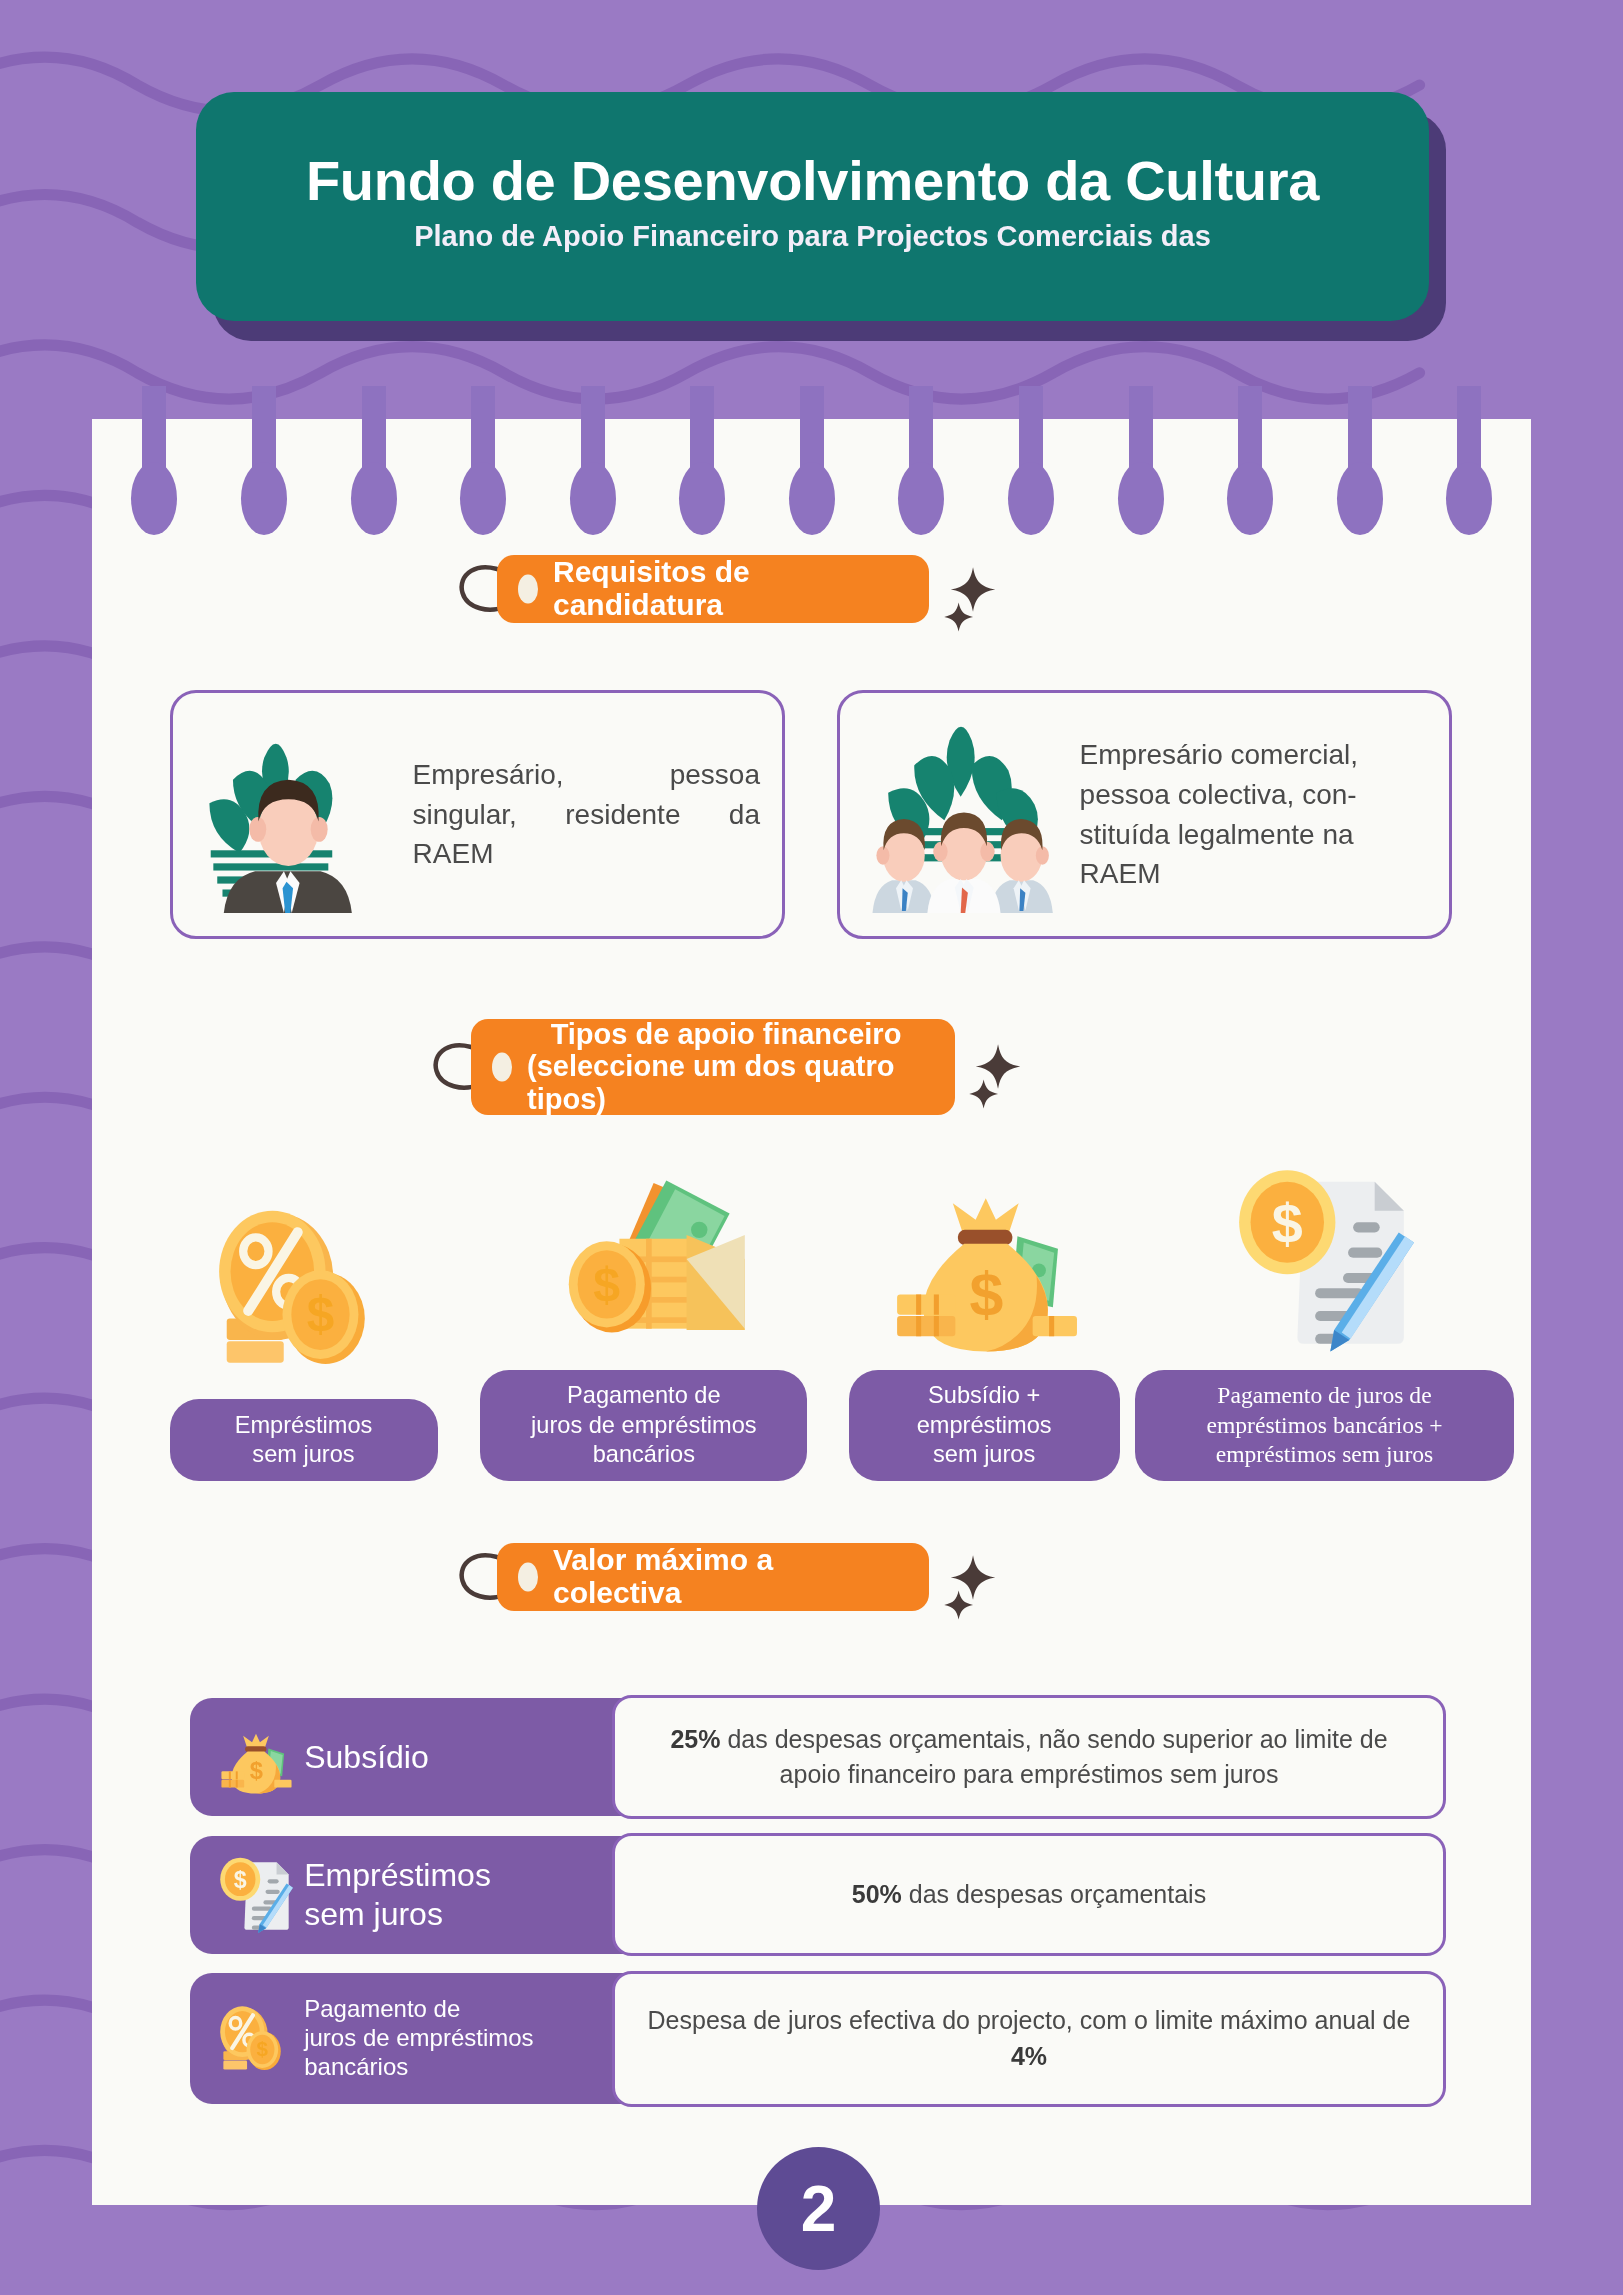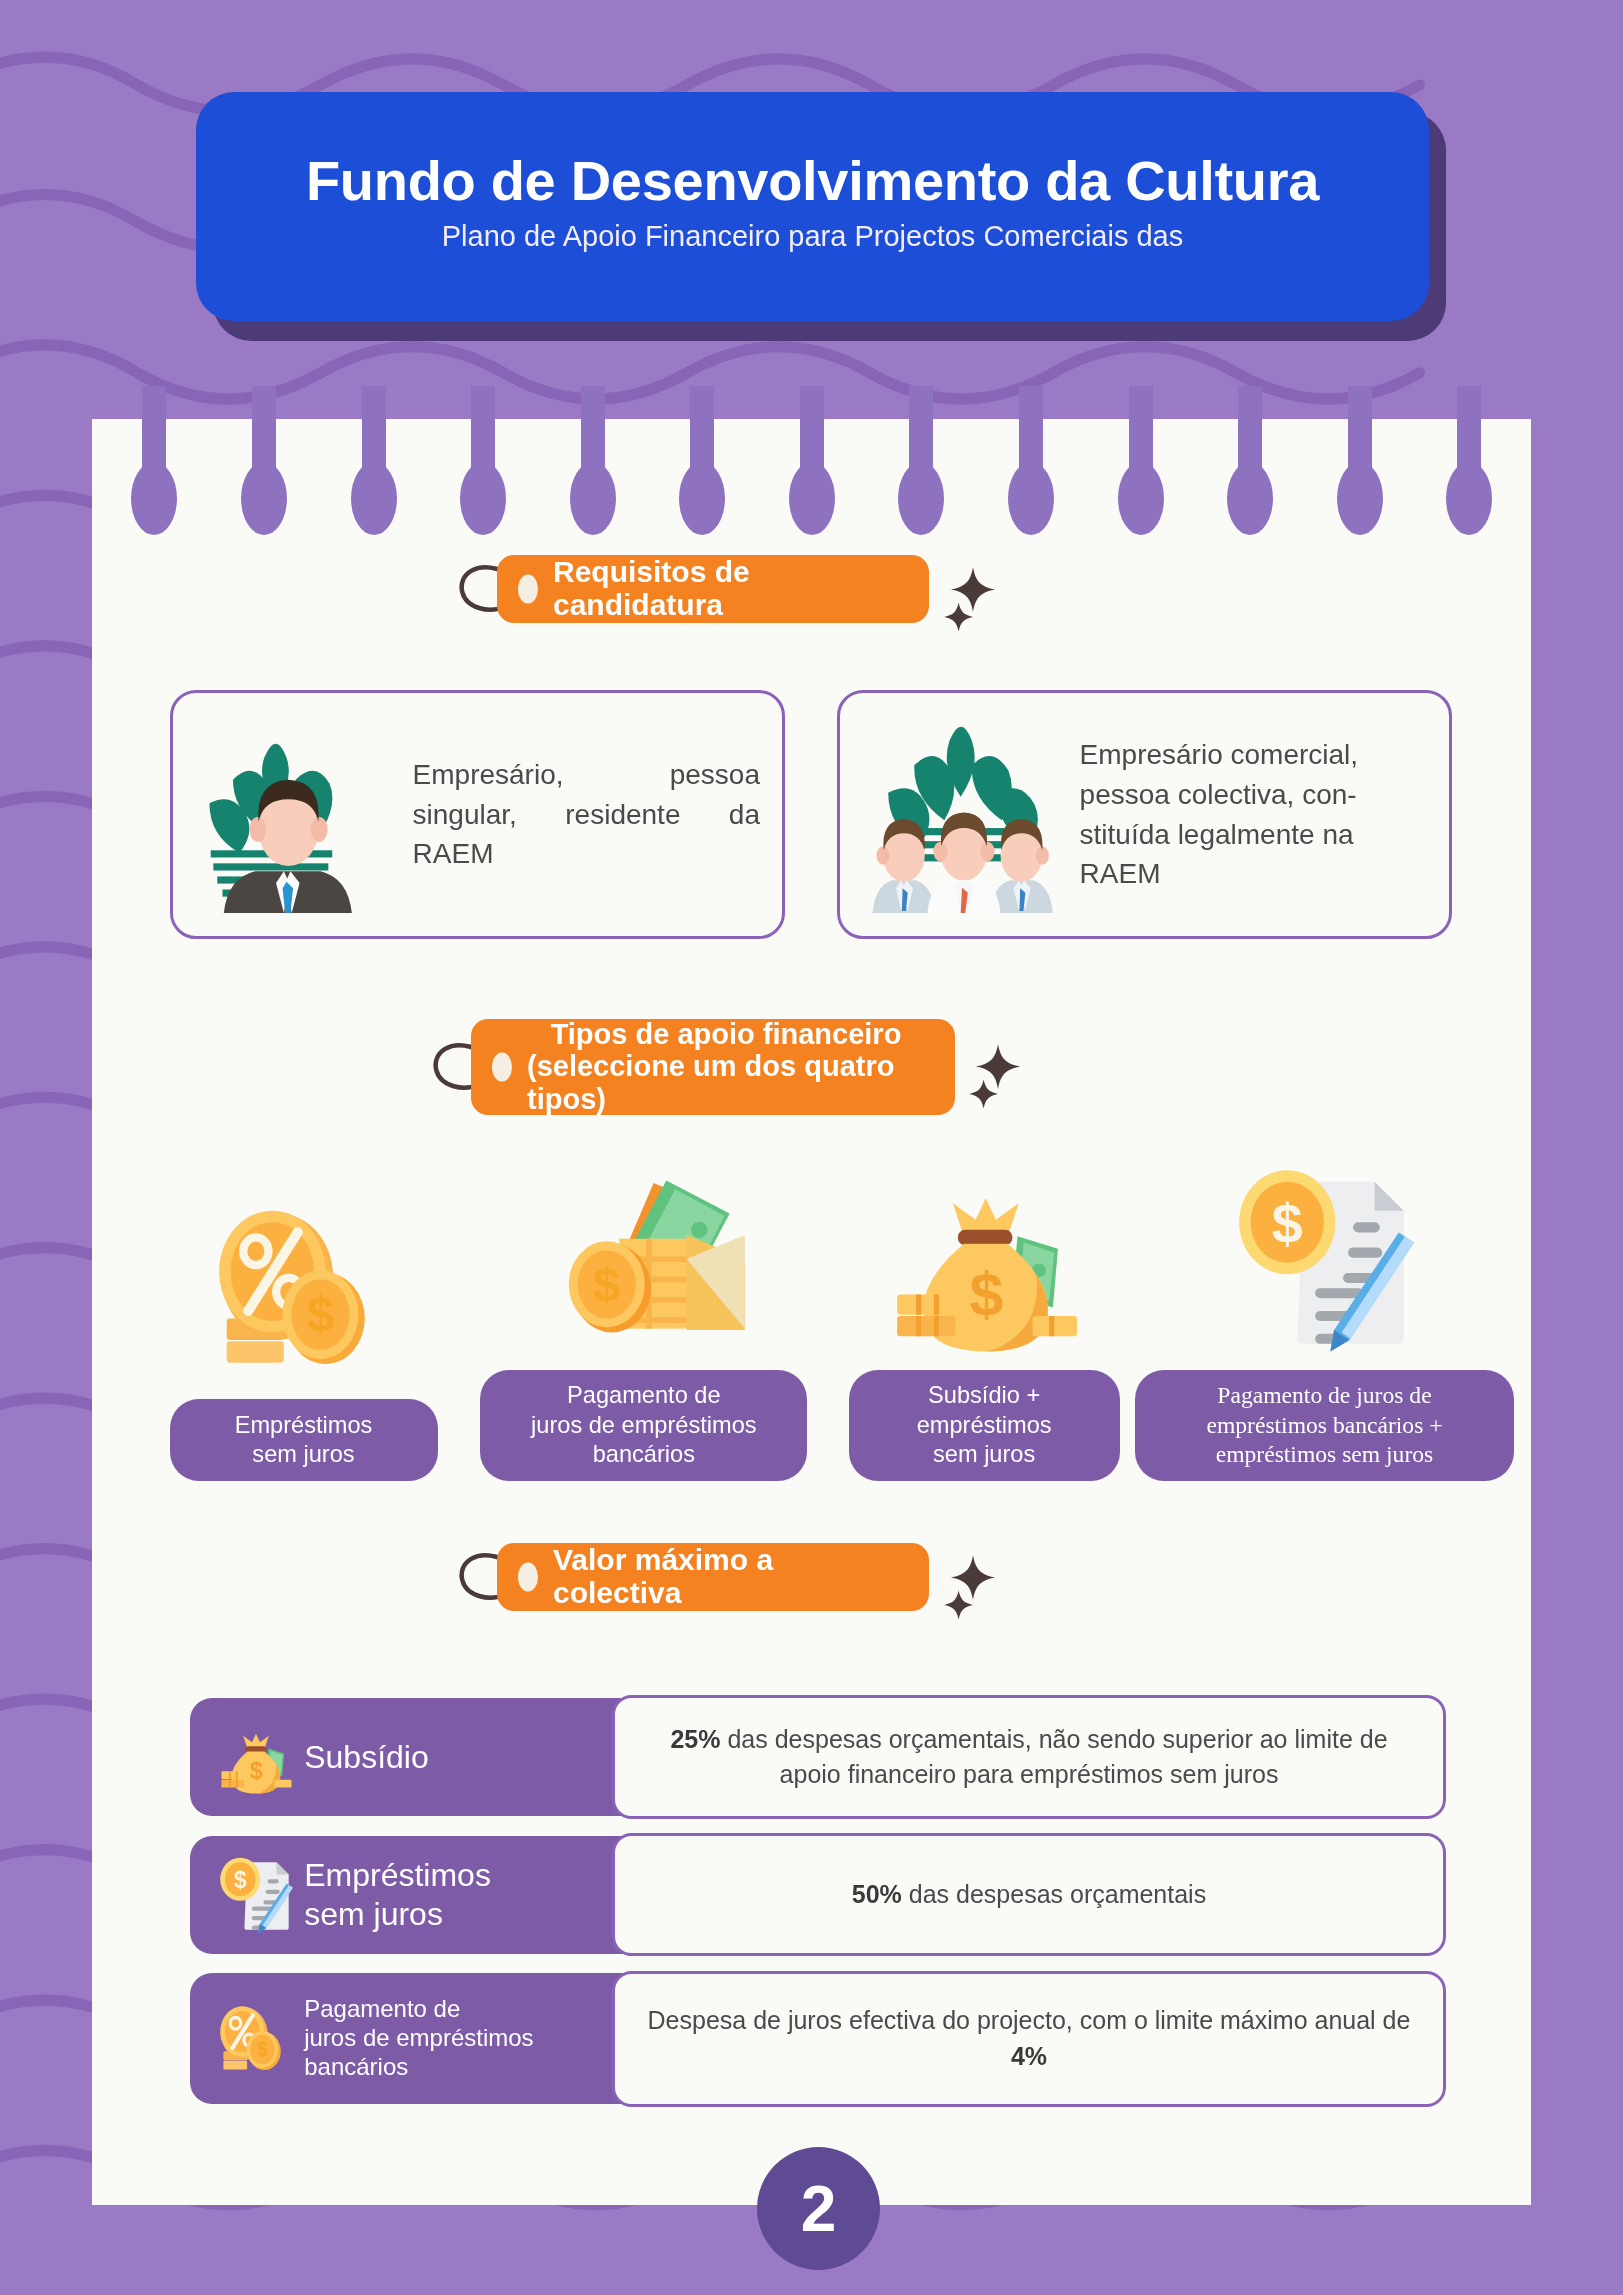--- a/index.html
+++ b/index.html
@@ -17,30 +17,30 @@
   
   .header-wrap{
     position:absolute; left:196px; top:92px; width:1233px; height:229px; z-index:4;
   }
   .header-shadow{
     position:absolute; left:17px; top:19.6px; width:1233px; height:229px;
     background:#4c3b77; border-radius:38px;
   }
   .header-banner{
     position:absolute; left:0; top:0; width:1233px; height:229px;
-    background:#1d4ed8; border-radius:38px;
+    background:#0f766e; border-radius:38px;
     display:flex; flex-direction:column; align-items:center; justify-content:center;
     padding:9.2px 26px 14.4px;
   }
   .header-title{
     color:#ffffff; font-size:56px; font-weight:bold; letter-spacing:-0.3px;
     line-height:1.05; text-align:center; white-space:nowrap;
   }
   .header-sub{
-    color:#f3eef9; font-size:29px; font-weight:normal; line-height:1.35;
+    color:#f3eef9; font-size:29px; font-weight:bold; line-height:1.35;
     text-align:center; margin-top:6.5px;
   }
 
   
   .page-sheet{
     position:absolute; left:92px; top:419px; width:1439px; height:1786px;
     background:#fafaf7; z-index:2;
   }
   .spiral-row{
     position:absolute; left:92px; top:412px; width:1439px; height:85px; z-index:5;

